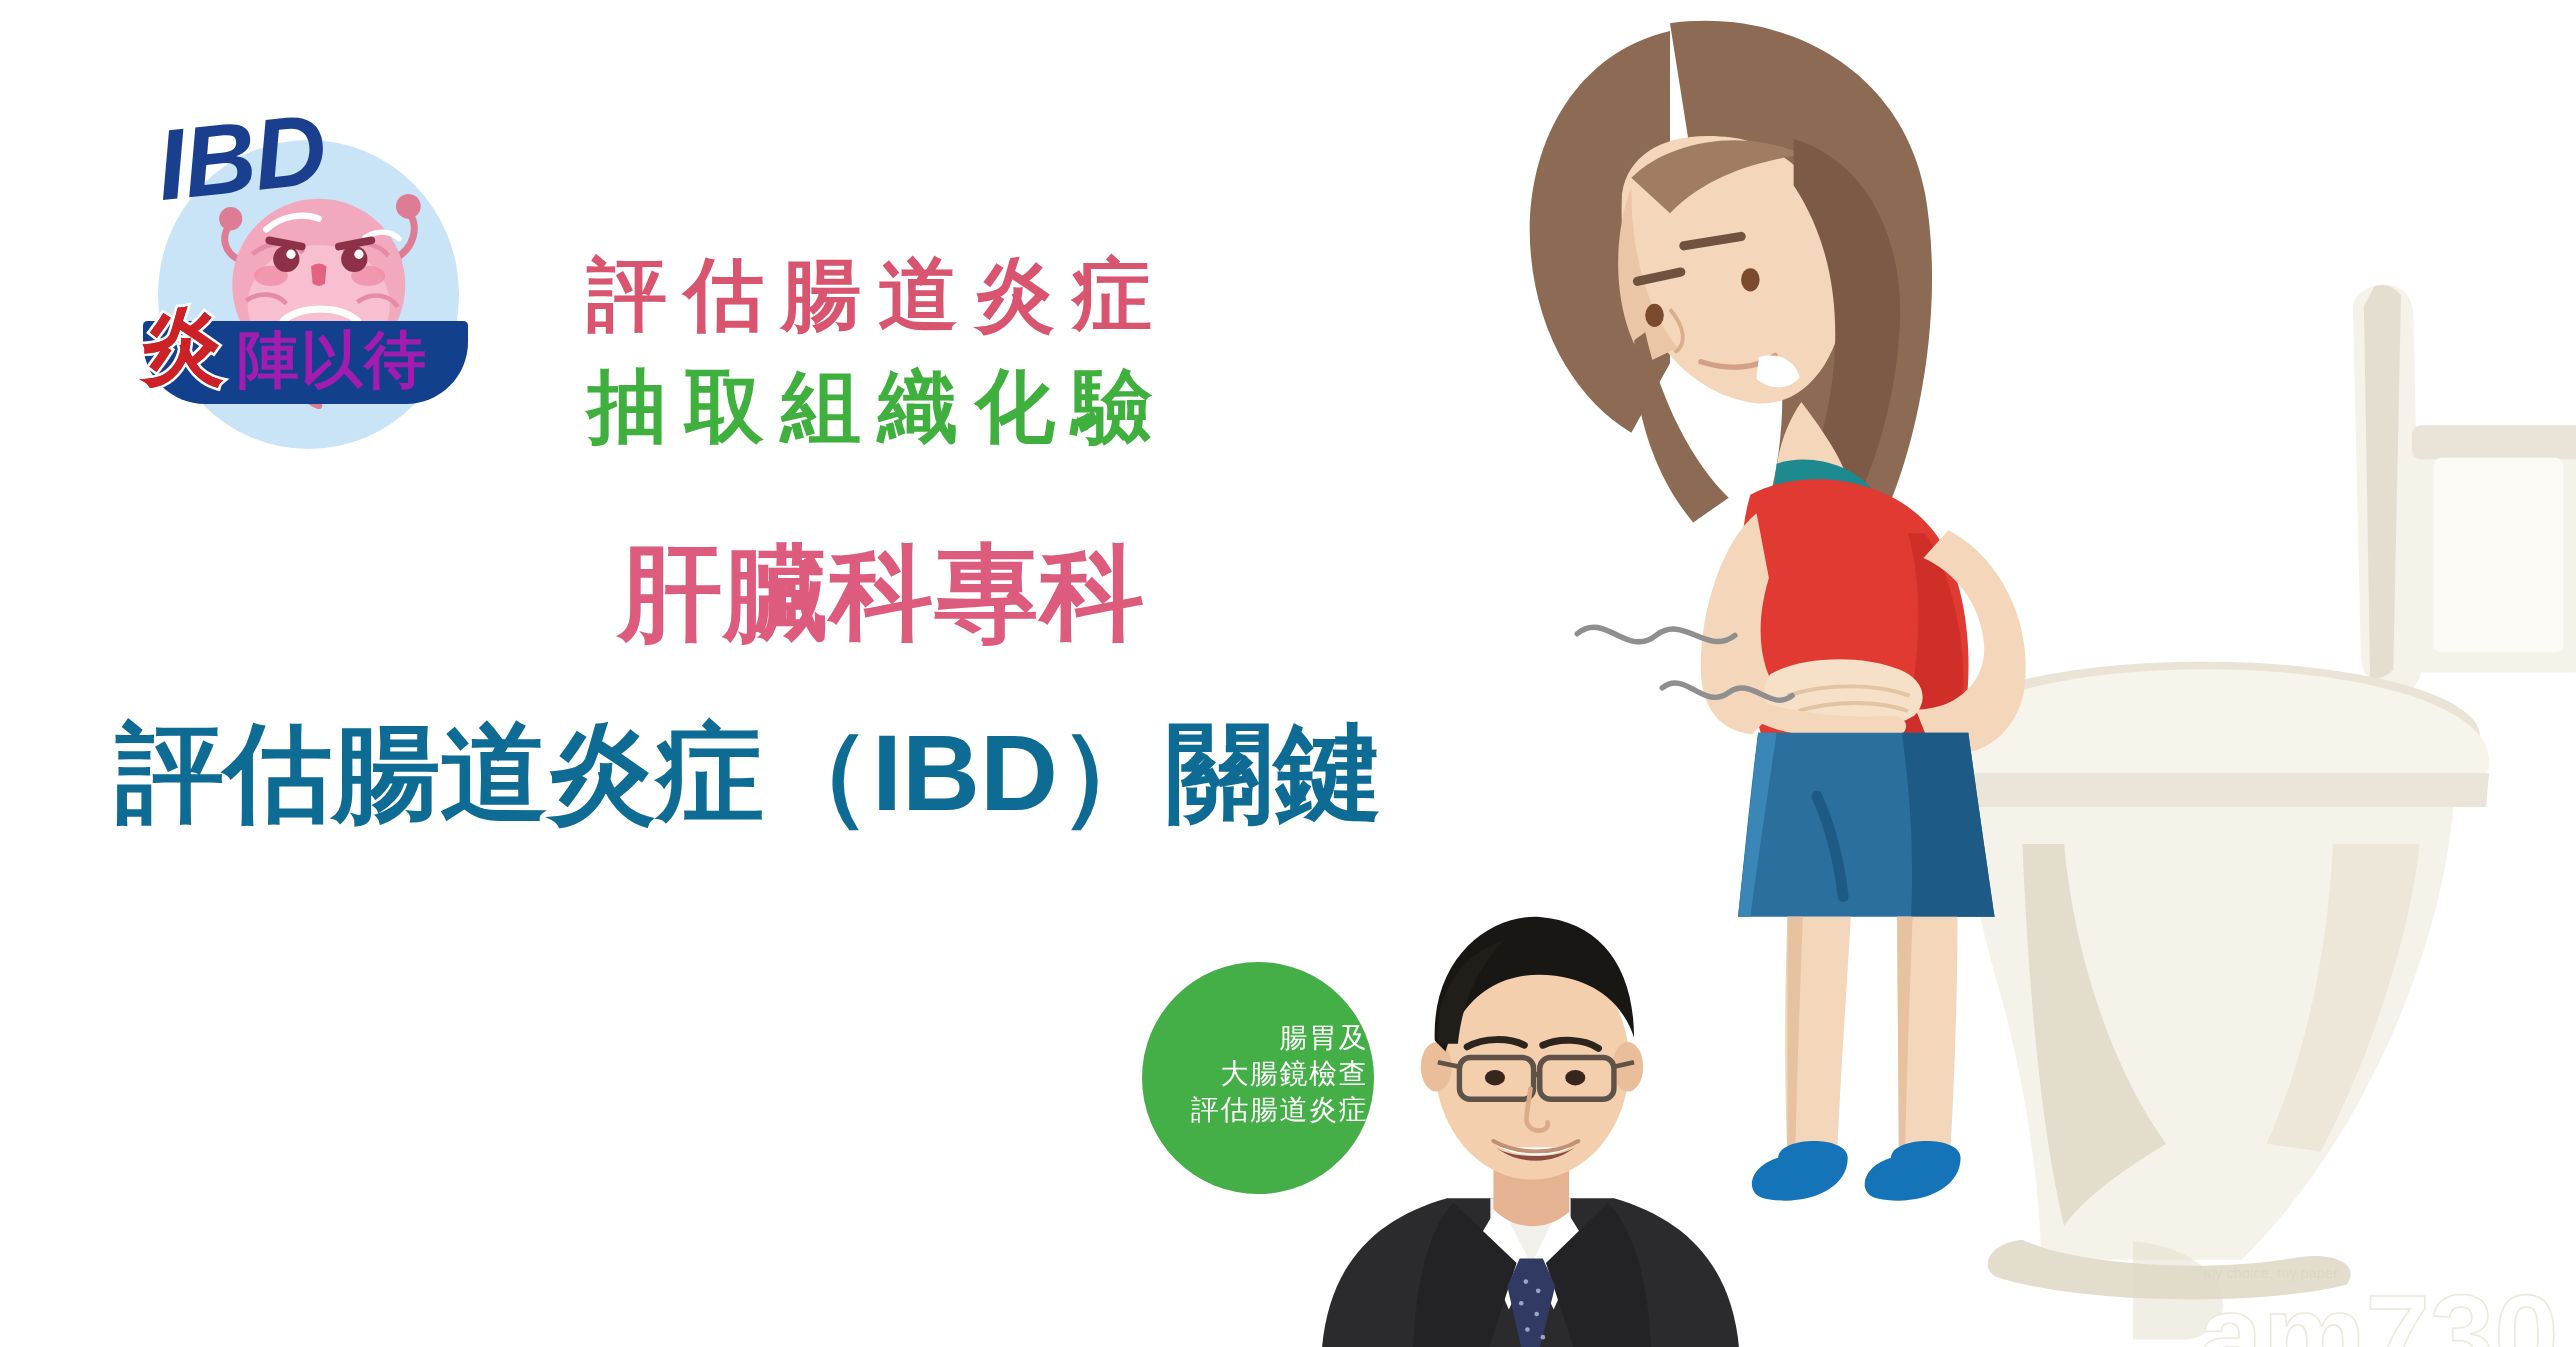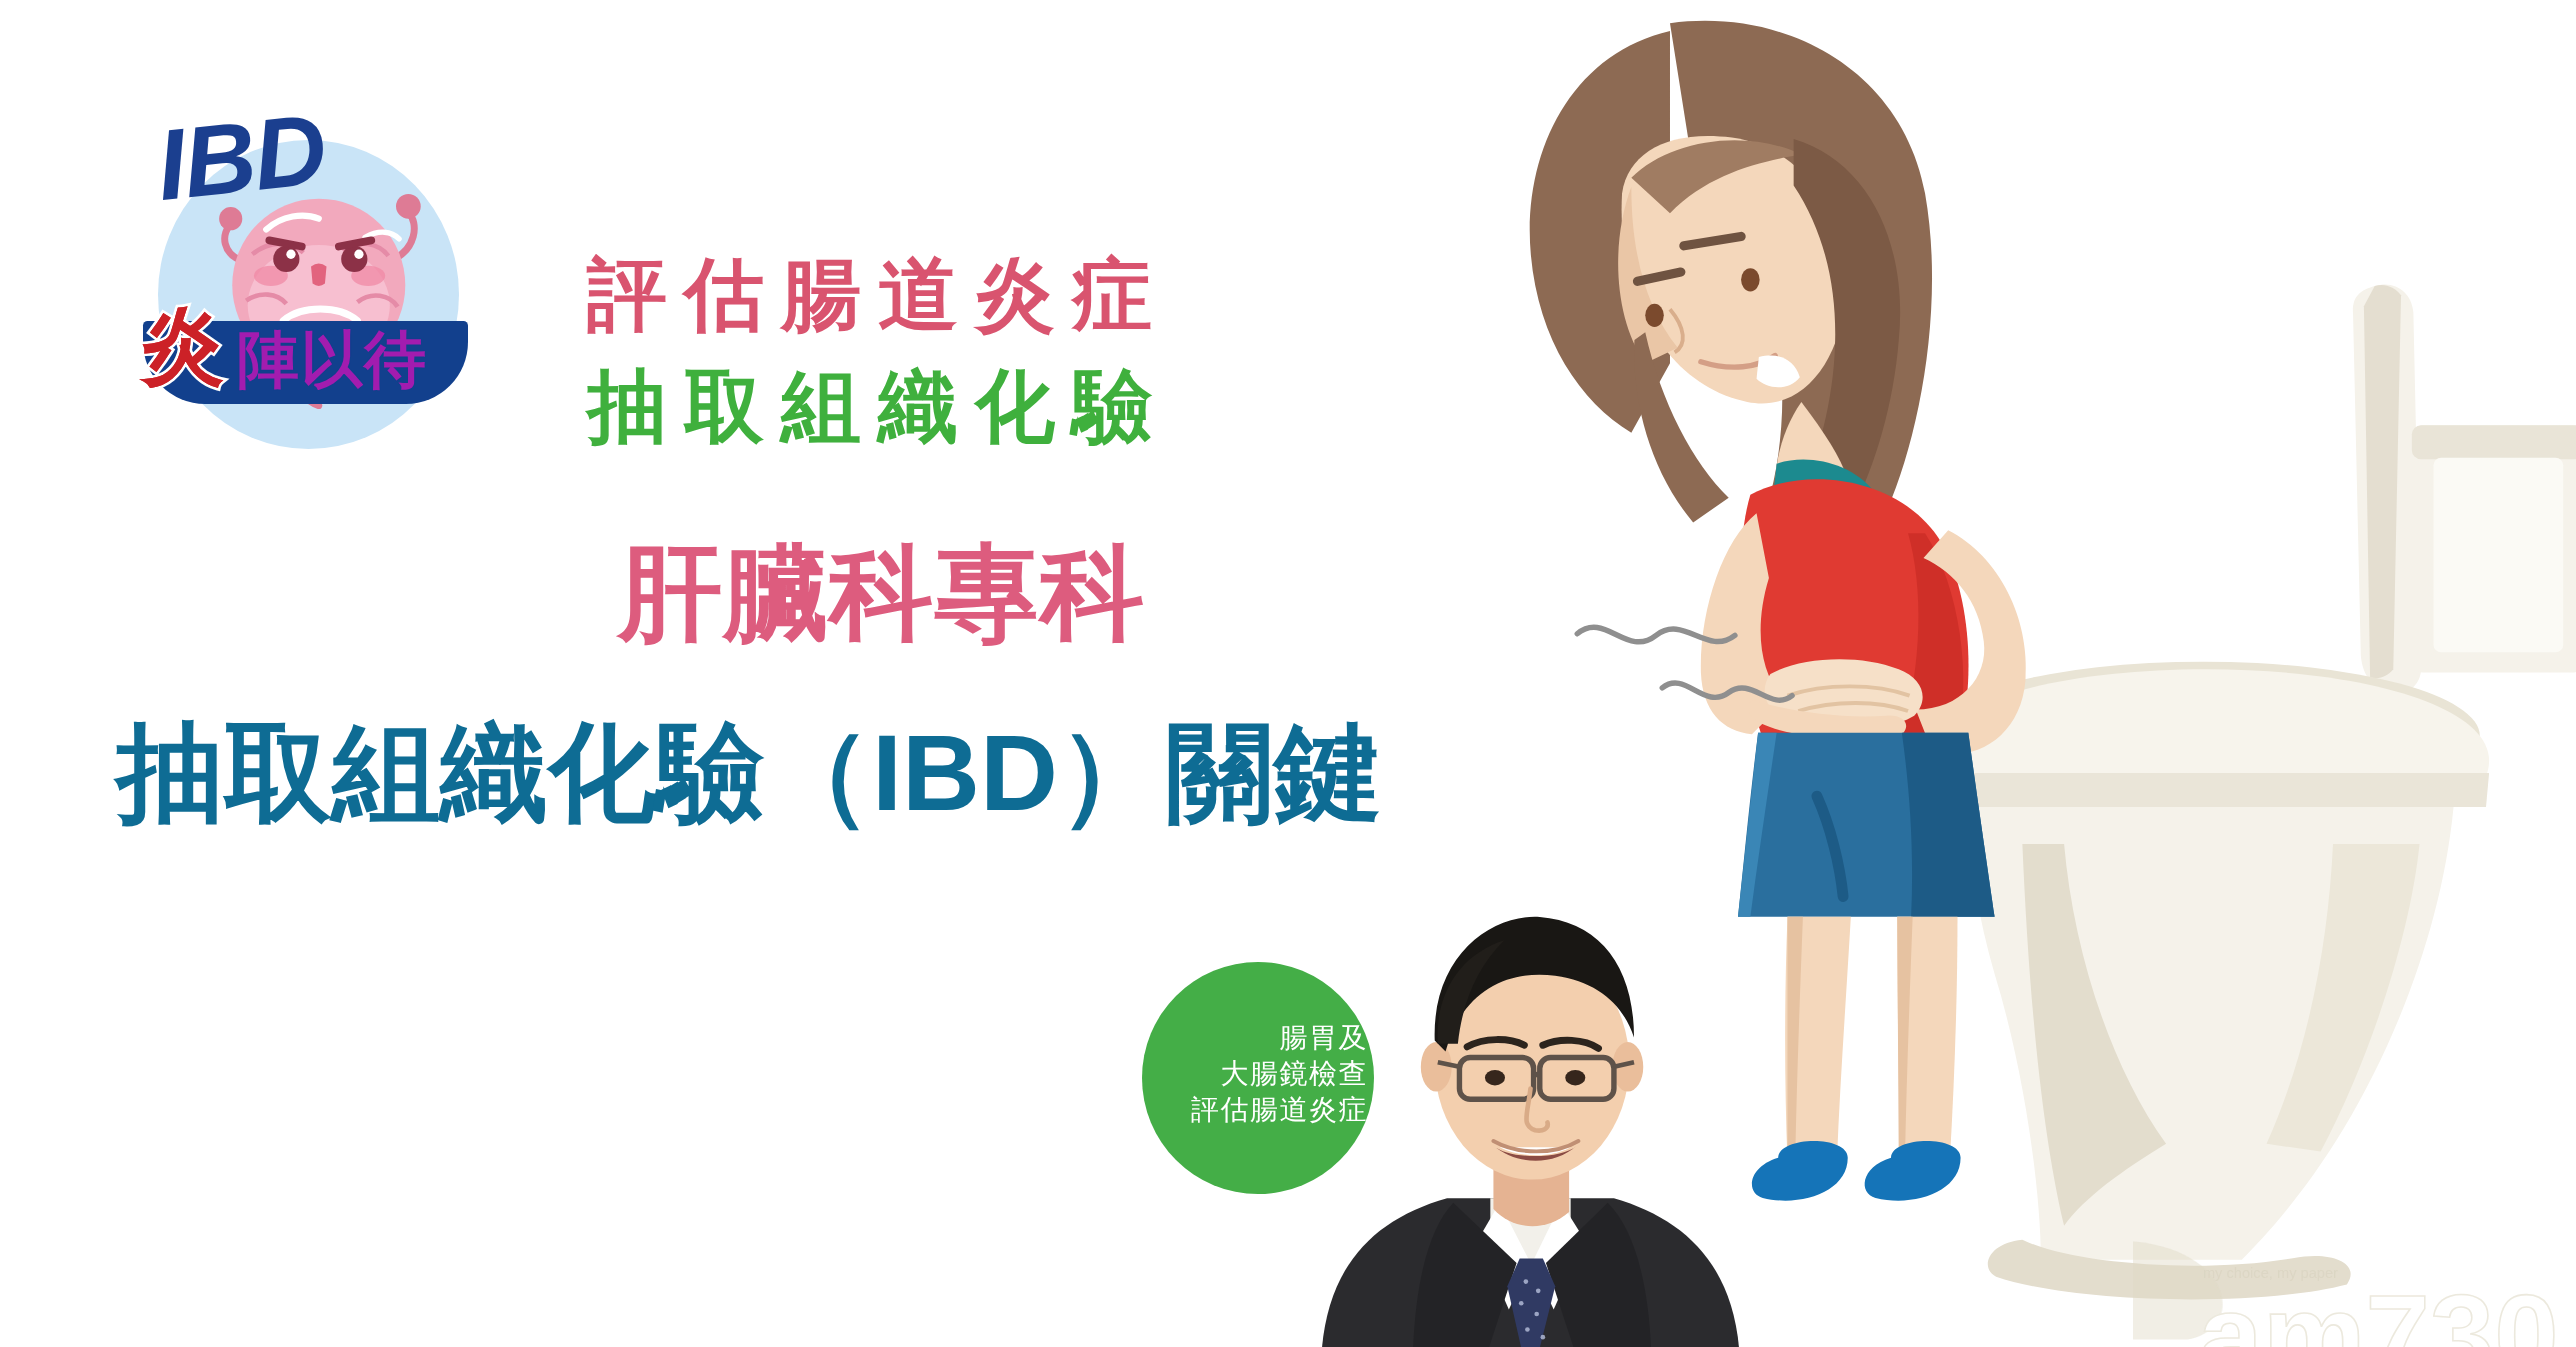--- a/index.html
+++ b/index.html
@@ -275,21 +275,21 @@
     <div class="logo-ribbon"></div>
     <div class="logo-ribbon-text">陣以待</div>
     <div class="logo-yan">炎</div>
     <div class="logo-yan-fill">炎</div>
   </div>
 
   <div class="headline-block">
     <div class="line-sub line-sub-2">抽取組織化驗</div>
     <div class="line-sub line-sub-1">評估腸道炎症</div>
     <div class="line-main-pink">肝臟科專科</div>
-    <div class="line-main-blue">抽取組織化驗（IBD）關鍵</div>
+    <div class="line-main-blue">評估腸道炎症（IBD）關鍵</div>
   </div>
 
   <div class="woman">
     <svg viewBox="0 0 820 1660" xmlns="http://www.w3.org/2000/svg">
 
       <path d="M300 40 C170 70 108 200 120 330 C130 440 184 520 250 560 L300 470 Z" fill="#8d6a53"></path>
       <path d="M300 30 C450 10 600 90 630 250 C660 420 610 620 560 700 L430 640 C470 480 430 300 330 220 Z" fill="#8d6a53"></path>
 
       <path d="M238 250 C230 390 300 500 400 520 C470 534 520 470 528 380 C536 280 470 190 380 178 C300 168 246 196 238 250 Z" fill="#f4d7bb"></path>
       <path d="M250 242 C250 330 270 400 310 450 L268 470 C226 410 224 310 250 242 Z" fill="#eac6a6"></path>

